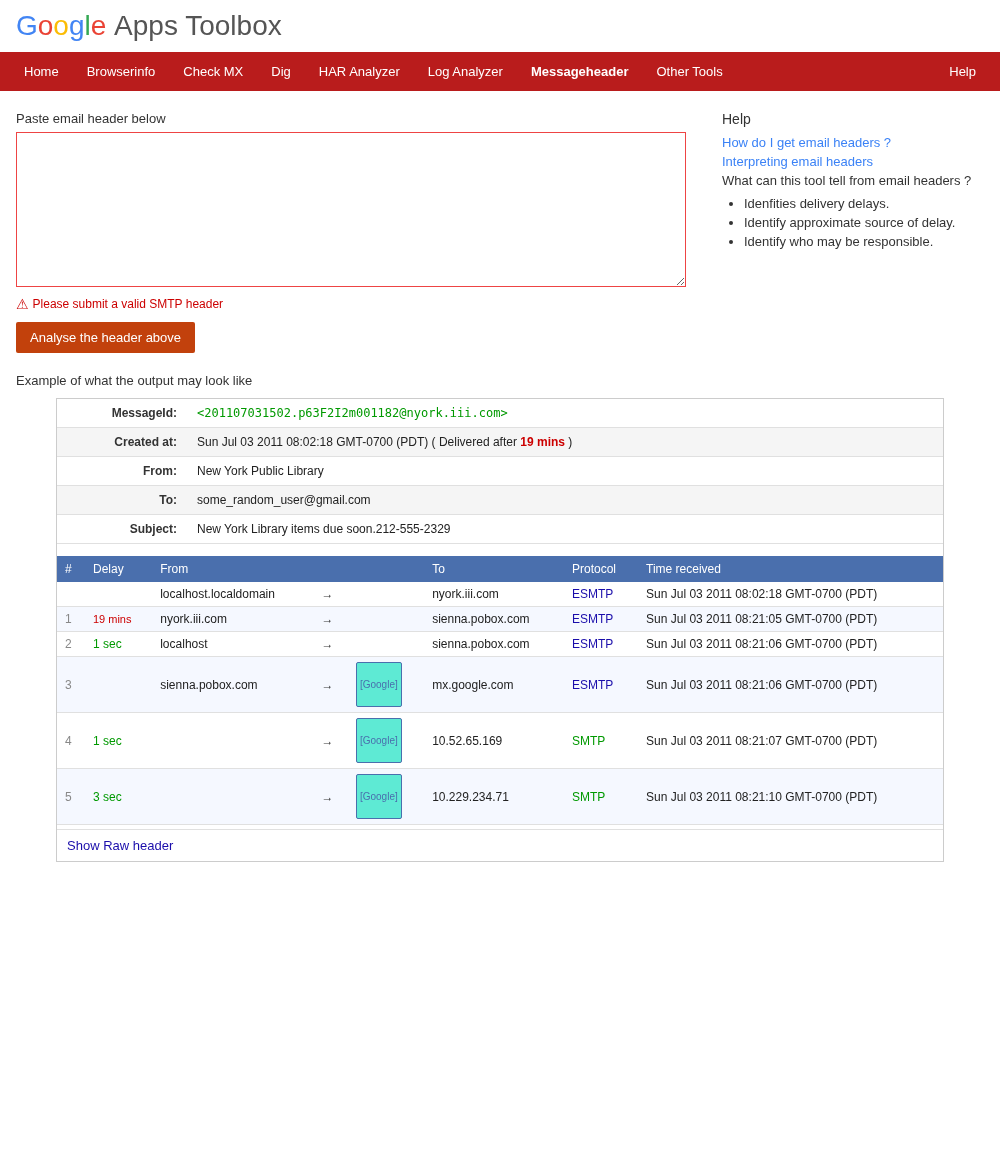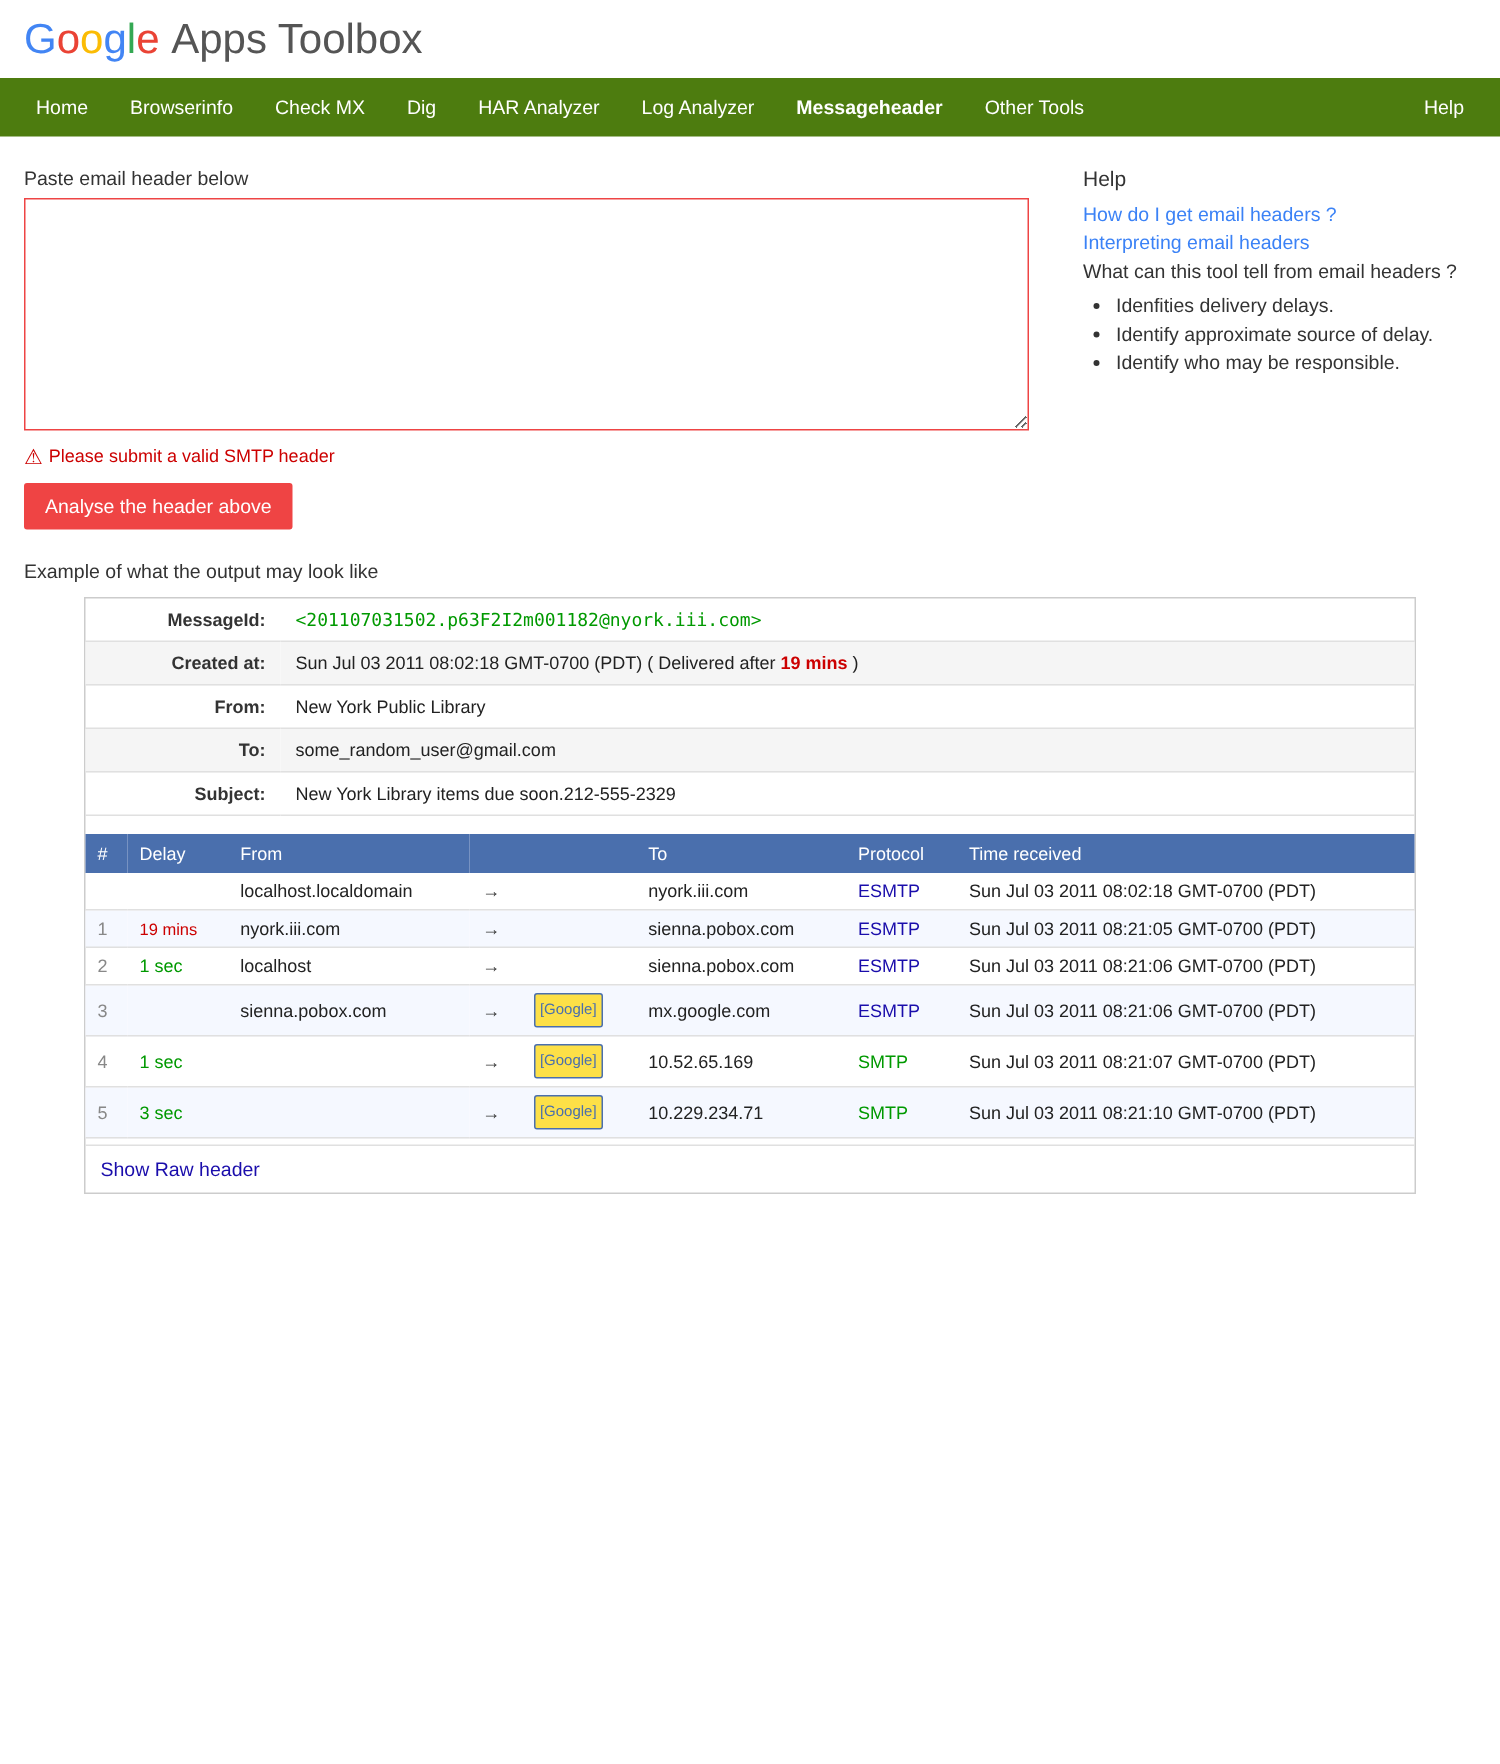--- a/index.html
+++ b/index.html
@@ -10,21 +10,21 @@
     #app-title { font-size: 28px; color: #555; font-weight: normal; }
     #app-title .g { color: #4285F4; }
     #app-title .o1 { color: #EA4335; }
     #app-title .o2 { color: #FBBC05; }
     #app-title .g2 { color: #4285F4; }
     #app-title .l { color: #34A853; }
     #app-title .e { color: #EA4335; }
 
     
     #nav-bar {
-      background-color: #4d7c0f;
+      background-color: #b91c1c;
       display: flex;
       align-items: center;
       padding: 0 10px;
     }
     .nav-item {
       color: #fff;
       padding: 12px 14px;
       cursor: pointer;
       font-size: 13px;
       text-decoration: none;
@@ -51,21 +51,21 @@
       resize: vertical;
       outline: none;
       font-family: Arial, sans-serif;
     }
 
     #error-msg { color: #c00; font-size: 12px; margin-top: 6px; display: flex; align-items: center; gap: 4px; }
     #error-icon { color: #c00; font-size: 14px; }
 
     #analyse-btn {
       margin-top: 10px;
-      background-color: #ef4444;
+      background-color: #c2410c;
       color: #fff;
       border: none;
       padding: 8px 14px;
       font-size: 13px;
       cursor: pointer;
       border-radius: 2px;
     }
 
     
     #help-title { font-size: 14px; color: #333; margin-bottom: 8px; }
@@ -97,25 +97,25 @@
     .route-table { width: 100%; border-collapse: collapse; margin-top: 0; }
     .route-table thead tr { background: #4a6fad; color: #fff; }
     .route-table thead td { padding: 6px 8px; font-size: 12px; }
     .route-table tbody tr { border-bottom: 1px solid #e0e0e0; }
     .route-table tbody tr:nth-child(even) { background: #f5f8ff; }
     .route-table tbody td { padding: 5px 8px; font-size: 12px; vertical-align: middle; }
     .delay-red { color: #c00; font-size: 11px; }
     .delay-green { color: #090; font-size: 12px; }
     .protocol-link { color: #1a0dab; text-decoration: none; }
     .google-badge {
-      background: #fde047;
+      background: #5eead4;
       border: 1px solid #4a6fad;
       color: #4a6fad;
       font-size: 10px;
-      padding: 5px 3px;
+      padding: 16px 3px;
       border-radius: 2px;
       display: inline-block;
     }
     .arrow { color: #333; font-size: 14px; }
     .row-num { color: #888; }
 
     
     #show-raw { color: #1a0dab; text-decoration: none; font-size: 13px; padding: 8px 10px; display: inline-block; cursor: pointer; }
     #raw-footer { border-top: 1px solid #e0e0e0; margin-top: 4px; }
   </style>

